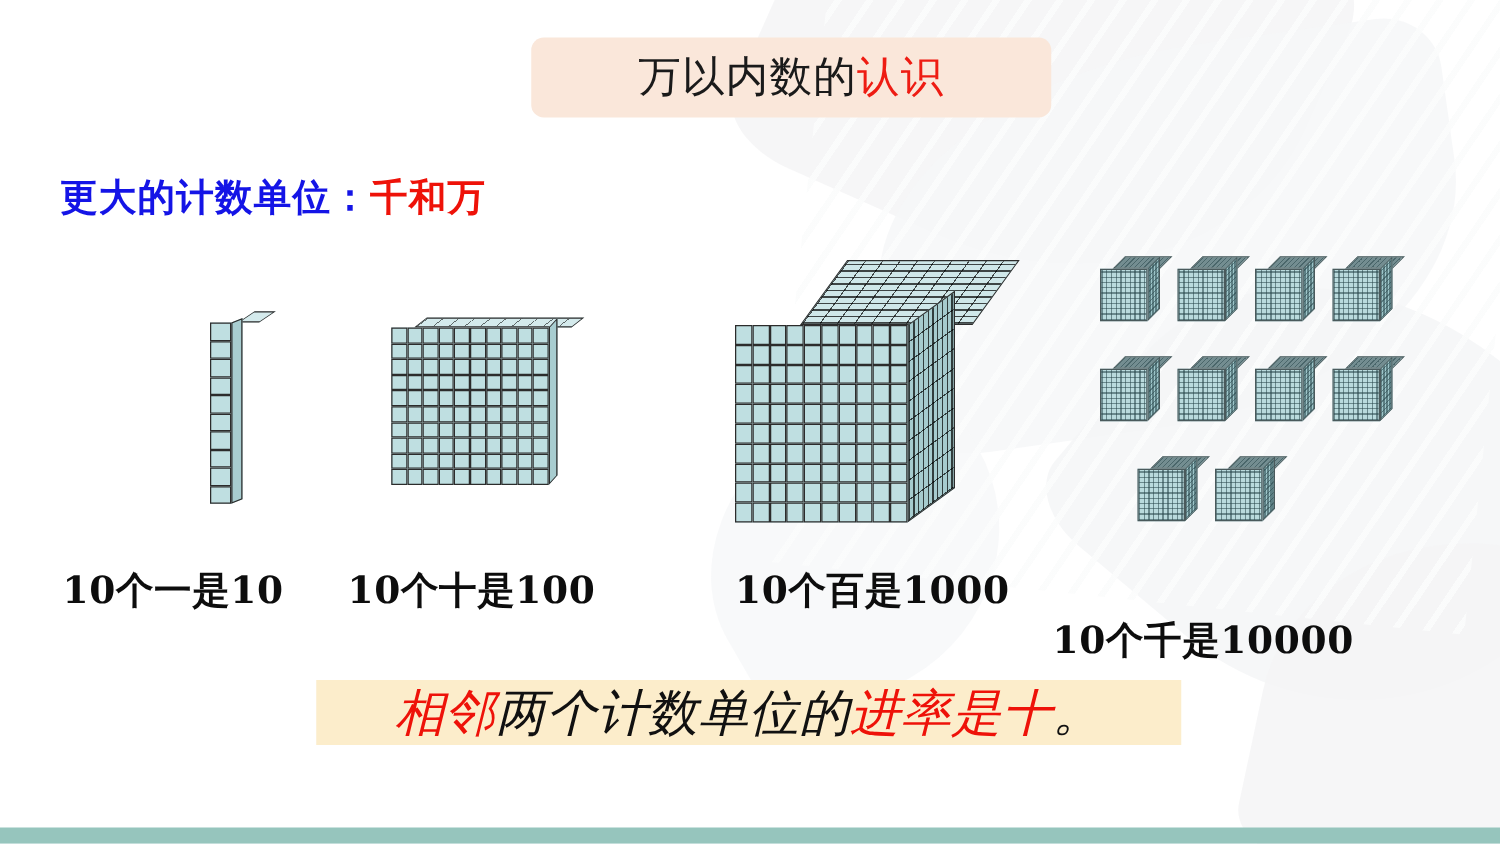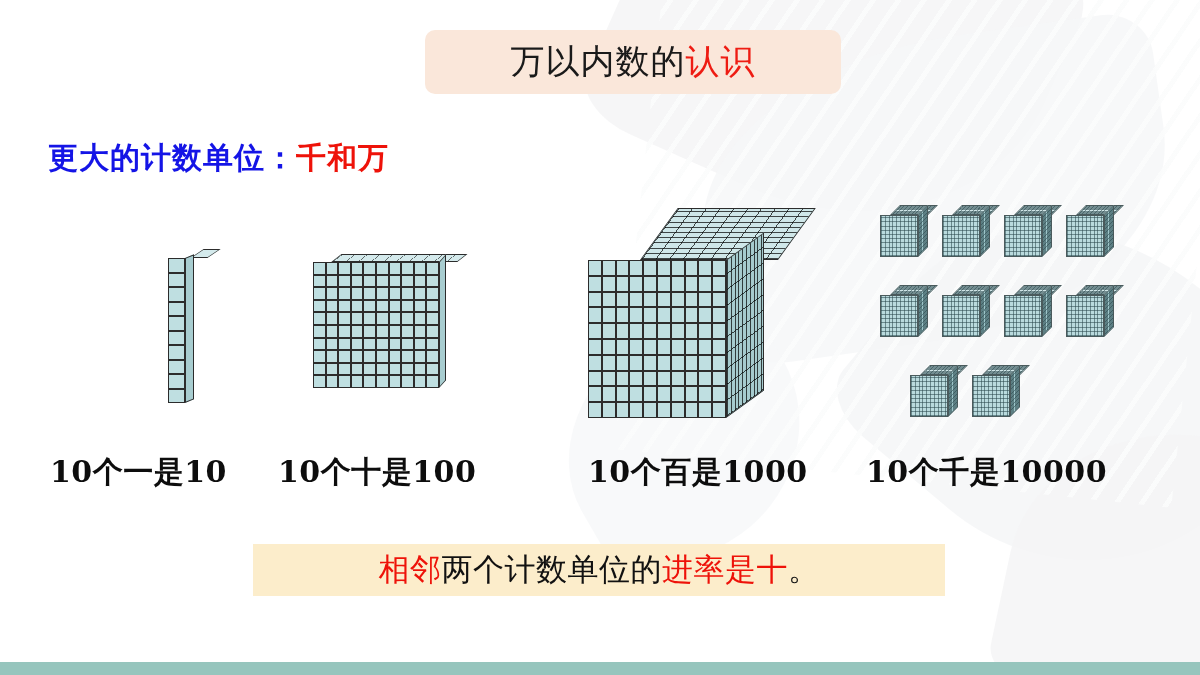--- a/index.html
+++ b/index.html
@@ -246,39 +246,40 @@
     font-size: 30px;
     font-weight: 700;
     color: #0d0d0d;
     white-space: nowrap;
     top: 452px;
     letter-spacing: .5px;
   }
   #cap-0 { left: 50px;  }
   #cap-1 { left: 278px; }
   #cap-2 { left: 588px; }
-  #cap-3 { left: 866px; }
+  #cap-3 { left: 842px; margin-top: 40px; }
 
   
   #statement-banner {
     position: absolute;
     left: 253px;
     top: 544px;
     width: 692px;
     height: 52px;
     background: #fcedcb;
     display: flex;
     align-items: center;
     justify-content: center;
   }
   #statement-text {
     font-family: "DejaVu Sans", "Liberation Sans", sans-serif;
-    font-size: 31px;
+    font-size: 40px;
     white-space: nowrap;
     letter-spacing: .5px;
+    font-style: italic;
   }
   .b-black { color: #111111; }
   .b-red   { color: #ee1209; }
 </style>
 </head>
 <body>
 
 <div id="slide-bg">
   <div class="leaf l1"></div>
   <div class="leaf l2"></div>

